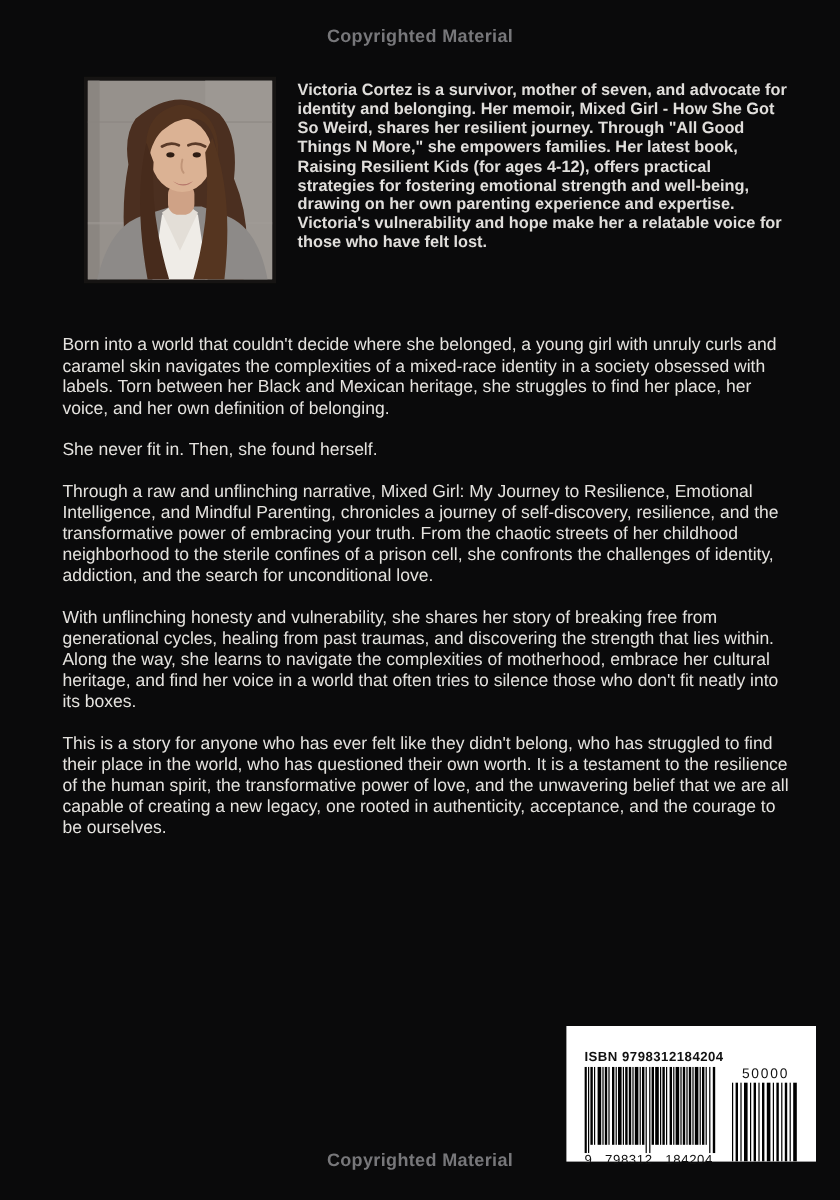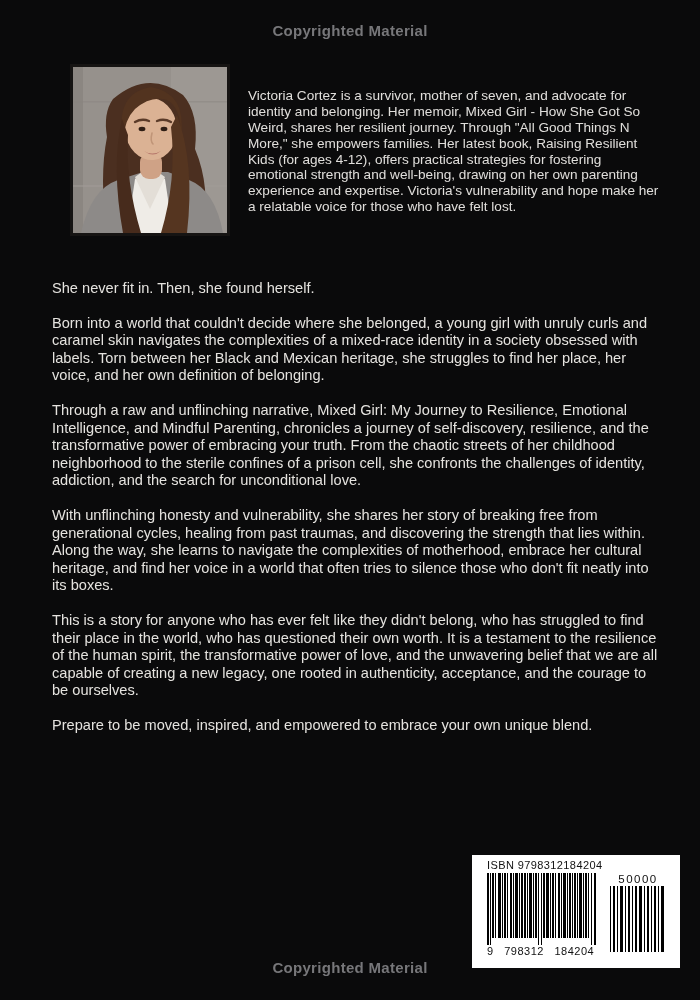--- a/index.html
+++ b/index.html
@@ -12,21 +12,21 @@
   }
   .banner{
     position:absolute;left:0;width:700px;
     text-align:center;color:#77777a;
     font-size:15px;font-weight:bold;letter-spacing:.3px;
   }
   .banner.top{top:22px;}
   .banner.bottom{top:959px;}
 
   
-  .author-row{position:absolute;top:64px;left:70px;display:flex;align-items:center;}
+  .author-row{position:absolute;top:64px;left:70px;display:flex;align-items:flex-start;font-weight:bold;}
   .photo-frame{
     flex:none;width:160px;height:172px;box-sizing:border-box;
     background:#161413;padding:3px;
   }
   .photo-frame svg{display:block;}
   .bio{
     margin:3px 0 0 18px;width:412px;
     color:#e0dedb;font-size:13.6px;line-height:15.9px;
   }
 
@@ -36,22 +36,22 @@
     color:#e5e3df;font-size:14.6px;line-height:17.6px;
   }
   .synopsis p{margin:0 0 17px 0;}
 
   
   .barcode-box{
     position:absolute;left:472px;top:855px;width:208px;height:113px;
     background:#ffffff;color:#000;box-sizing:border-box;
   }
   .isbn-line{
-    font-size:11px;font-weight:normal;letter-spacing:.4px;
-    padding:4px 0 0 15px;color:#111;
+    font-size:11px;font-weight:bold;letter-spacing:.4px;
+    padding:20px 0 0 15px;color:#111;
   }
   .barcode-row{display:flex;padding-left:15px;margin-top:2px;}
   .main-col{width:112px;}
   .main-col svg{display:block;}
   .ean-digits{
     font-size:11px;letter-spacing:.5px;word-spacing:7px;
     margin-top:0;white-space:nowrap;color:#111;
   }
   .sup-col{margin-left:9px;width:60px;text-align:center;}
   .price-code{font-size:11.5px;letter-spacing:1.5px;color:#111;}
@@ -94,26 +94,25 @@
 
       <path d="M79 66 Q77 74 80 77" stroke="#c09578" stroke-width="1.6" fill="none" stroke-linecap="round"></path>
 
       <path d="M71 84 Q79 89 88 84 Q80 91 71 84 Z" fill="#b5766a"></path>
     </svg>
   </div>
   <p class="bio">Victoria Cortez is a survivor, mother of seven, and advocate for identity and belonging. Her memoir, Mixed Girl - How She Got So Weird, shares her resilient journey. Through "All Good Things N More," she empowers families. Her latest book, Raising Resilient Kids (for ages 4-12), offers practical strategies for fostering emotional strength and well-being, drawing on her own parenting experience and expertise. Victoria's vulnerability and hope make her a relatable voice for those who have felt lost.</p>
 </div>
 
 <div class="synopsis">
+  <p>Born into a world that couldn't decide where she belonged, a young girl with unruly curls and caramel skin navigates the complexities of a mixed-race identity in a society obsessed with labels. Torn between her Black and Mexican heritage, she struggles to find her place, her voice, and her own definition of belonging.</p>
   <p>She never fit in. Then, she found herself.</p>
-  <p>Born into a world that couldn't decide where she belonged, a young girl with unruly curls and caramel skin navigates the complexities of a mixed-race identity in a society obsessed with labels. Torn between her Black and Mexican heritage, she struggles to find her place, her voice, and her own definition of belonging.</p>
   <p>Through a raw and unflinching narrative, Mixed Girl: My Journey to Resilience, Emotional Intelligence, and Mindful Parenting, chronicles a journey of self-discovery, resilience, and the transformative power of embracing your truth. From the chaotic streets of her childhood neighborhood to the sterile confines of a prison cell, she confronts the challenges of identity, addiction, and the search for unconditional love.</p>
   <p>With unflinching honesty and vulnerability, she shares her story of breaking free from generational cycles, healing from past traumas, and discovering the strength that lies within. Along the way, she learns to navigate the complexities of motherhood, embrace her cultural heritage, and find her voice in a world that often tries to silence those who don't fit neatly into its boxes.</p>
   <p>This is a story for anyone who has ever felt like they didn't belong, who has struggled to find their place in the world, who has questioned their own worth. It is a testament to the resilience of the human spirit, the transformative power of love, and the unwavering belief that we are all capable of creating a new legacy, one rooted in authenticity, acceptance, and the courage to be ourselves.</p>
-  <p>Prepare to be moved, inspired, and empowered to embrace your own unique blend.</p>
 </div>
 
 <div class="barcode-box">
   <div class="isbn-line">ISBN 9798312184204</div>
   <div class="barcode-row">
     <div class="main-col">
       <svg viewBox="0 0 110 72" width="110" height="72" aria-hidden="true">
         <rect x="0" y="0" width="2" height="72" fill="#000"></rect>
         <rect x="3" y="0" width="1" height="72" fill="#000"></rect>
         <rect x="5" y="0" width="2" height="65" fill="#000"></rect>

